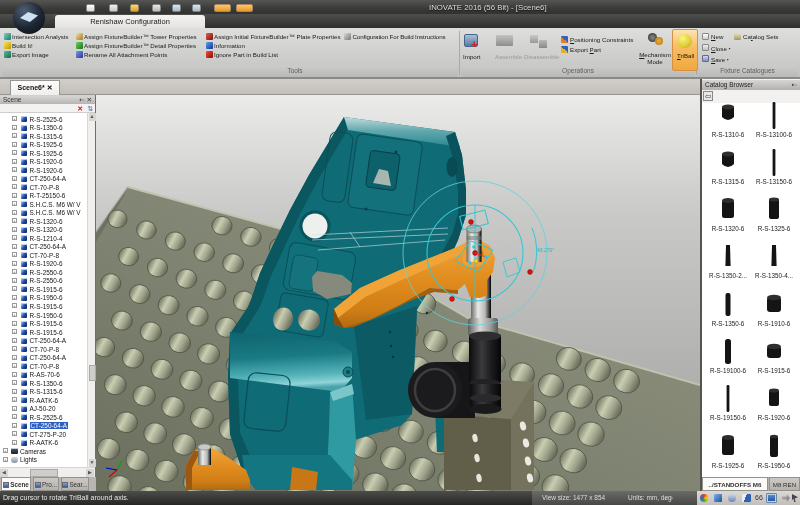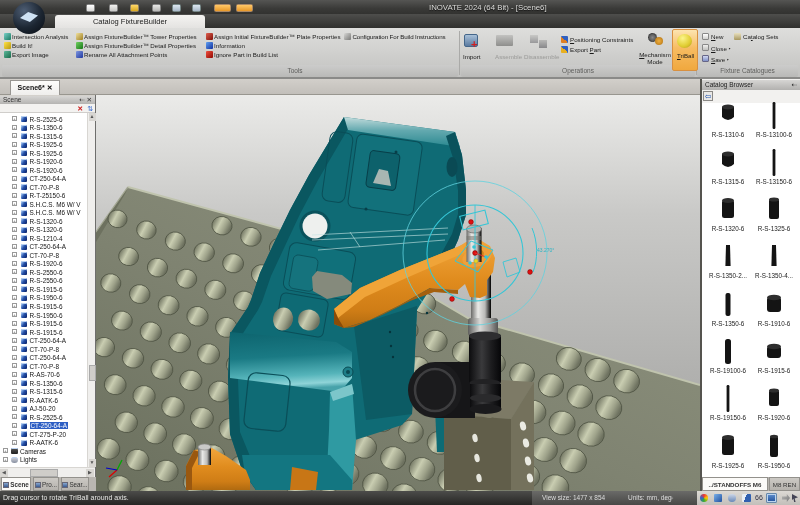--- a/index.html
+++ b/index.html
@@ -48,24 +48,24 @@
 #catgrid{position:absolute;left:0;top:24px;width:98px;height:374px;background:#fff}
 .catcell{position:absolute;width:50px;text-align:center}
 .catlab{font-size:6.3px;color:#222;margin-top:-4px;white-space:nowrap}
 #rtabs{position:absolute;left:0;top:398px;width:98px;height:14px;background:#b5b2ad}
 
 .qat{position:absolute;top:4px;width:9px;height:8px;border-radius:1.5px}
 </style></head><body>
 <div id="page">
 
 <div id="title">
-      <div id="titletext">INOVATE 2024 (64 Bit) - [Scene6]</div>
+      <div id="titletext">INOVATE 2016 (56 Bit) - [Scene6]</div>
     </div>
 <div id="tabrow"></div>
-<div id="ribtab">Catalog FixtureBuilder</div>
+<div id="ribtab">Renishaw Configuration</div>
 
 <div class="abs" style="left:13px;top:2px;width:32px;height:32px;border-radius:50%;background:radial-gradient(circle at 35% 28%,#4e5e74,#1c2632 55%,#080c12);z-index:5"></div>
 <div class="abs" style="left:20px;top:12px;width:18px;height:10px;background:#cfe2f4;clip-path:polygon(0 60%,45% 0,100% 35%,55% 100%);z-index:6"></div>
 
 <div class="qat" style="left:86px;background:linear-gradient(#fff,#d8d8d6);border:1px solid #888"></div>
 <div class="qat" style="left:109px;background:linear-gradient(#f0f0ee,#c8c8c6);border:1px solid #888"></div>
 <div class="qat" style="left:130px;background:linear-gradient(#ffd868,#d8a820);border:1px solid #986"></div>
 <div class="qat" style="left:152px;background:linear-gradient(#e8e8e6,#b8b8b6);border:1px solid #888"></div>
 <div class="qat" style="left:172px;background:linear-gradient(#dce6f0,#a8b8c8);border:1px solid #788"></div>
 <div class="qat" style="left:192px;background:linear-gradient(#dce6f0,#a8b8c8);border:1px solid #788"></div>

